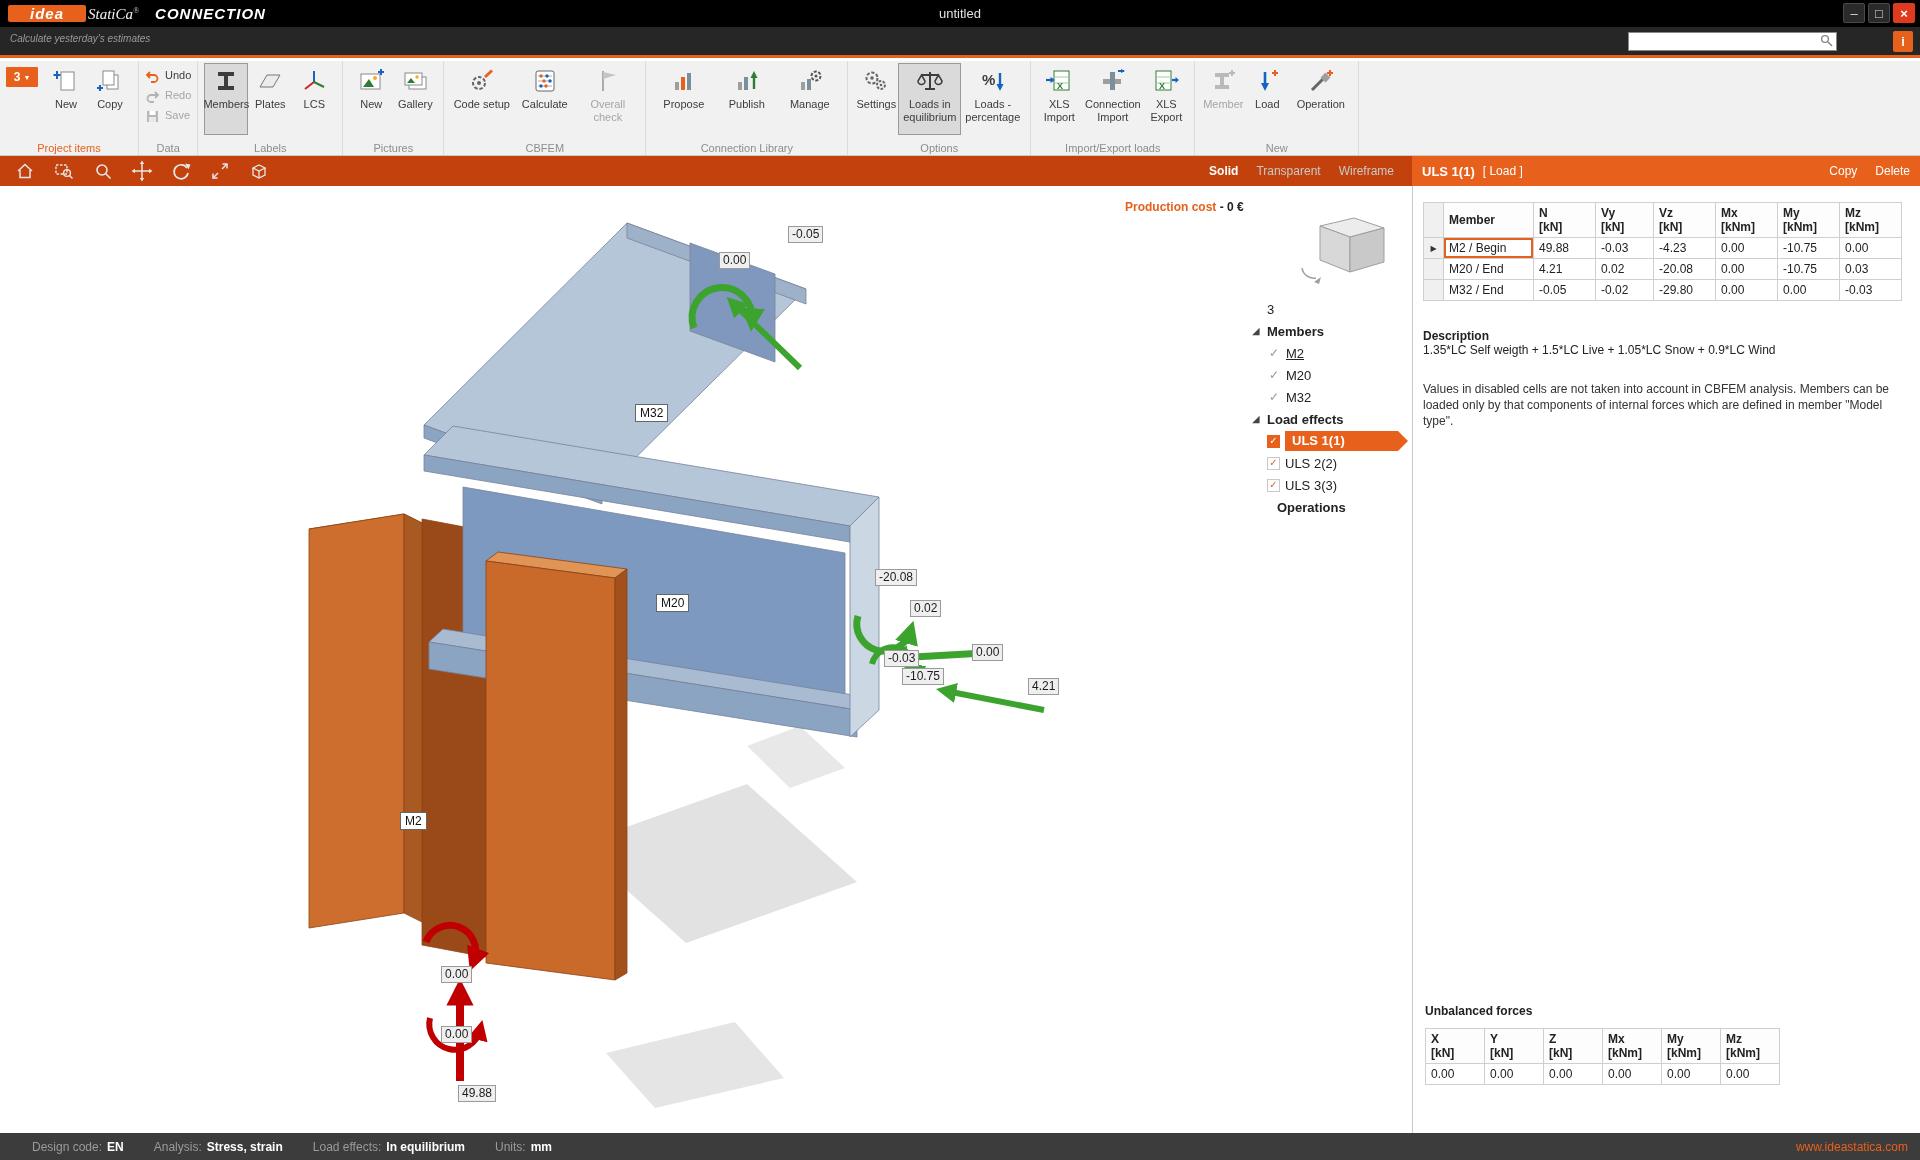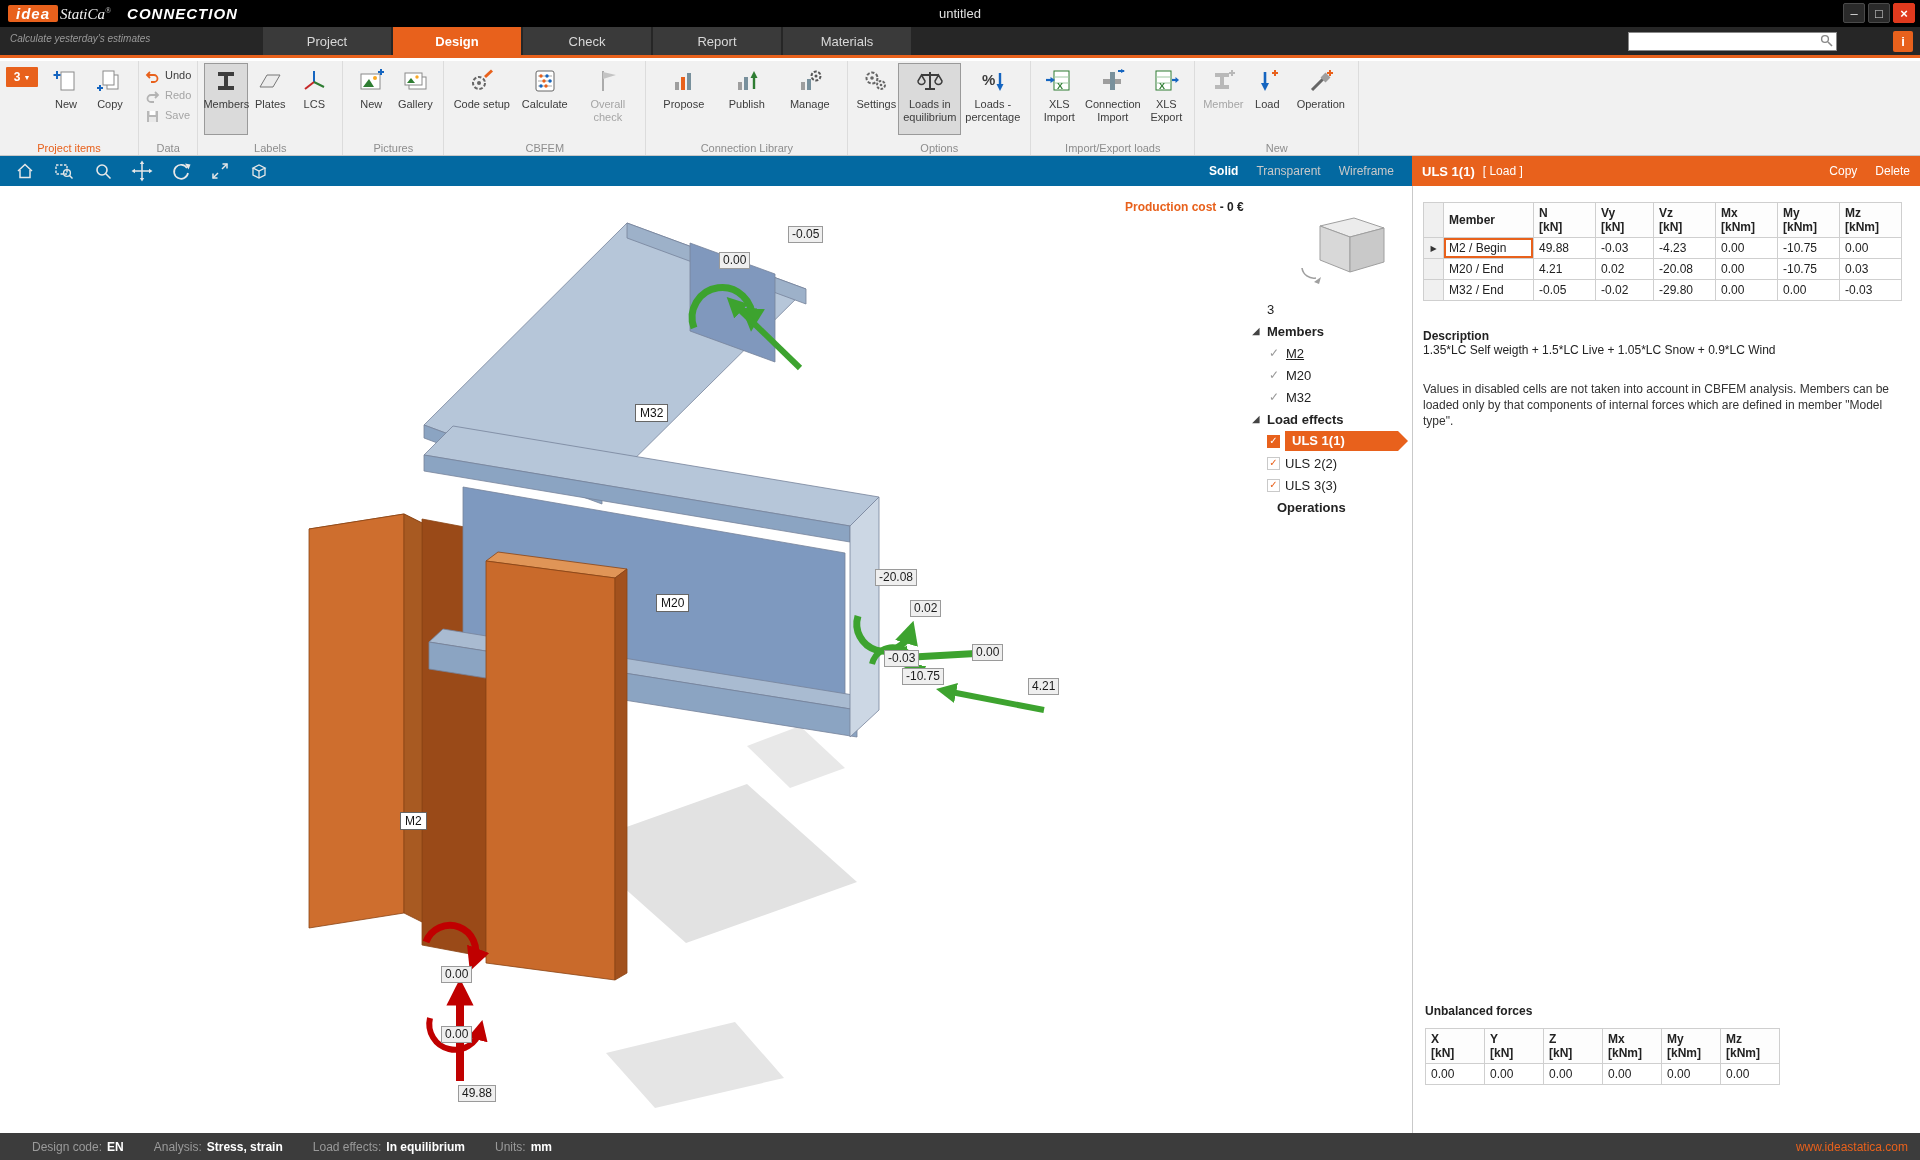--- a/index.html
+++ b/index.html
@@ -3,21 +3,21 @@
 <meta charset="utf-8">
 <style>
 *{margin:0;padding:0;box-sizing:border-box}
 html,body{background:#777}
 body{font-family:"Liberation Sans",sans-serif}
 .app{position:relative;width:1920px;height:1160px;background:#fff;overflow:hidden}
 
 
 .titlebar{position:absolute;left:0;top:0;width:1920px;height:27px;background:#000;color:#fff;display:flex;align-items:center}
 .logo{display:flex;align-items:baseline;gap:2px;margin-left:8px}
-.logo-mark{background:#E8611C;color:#fff;font-weight:bold;font-style:italic;font-size:15px;padding:0 8px;border-radius:2px;letter-spacing:1px}
+.logo-mark{background:#E8611C;color:#fff;font-weight:bold;font-style:italic;font-size:15px;padding:0 22px;border-radius:2px;letter-spacing:1px}
 .logo-text{font-family:"Liberation Serif",serif;font-style:italic;font-size:15px;color:#f2f2f2}
 .logo-reg{font-size:8px;vertical-align:super;color:#ccc}
 .app-name{margin-left:16px;font-weight:bold;font-style:italic;font-size:15px;letter-spacing:1px;color:#fff}
 .doc-title{position:absolute;left:0;right:0;text-align:center;font-size:13px;color:#e0e0e0;pointer-events:none}
 .winbtns{position:absolute;right:5px;top:3px;display:flex;gap:3px}
 .winbtn{width:22px;height:20px;display:flex;align-items:center;justify-content:center;font-size:13px;color:#ddd;background:#2a2a2a;border:1px solid #4a4a4a;border-radius:2px;cursor:default}
 .winbtn.close{background:#E03A1E;border-color:#E03A1E;color:#fff;font-weight:bold}
 
 
 .tabrow{position:absolute;left:0;top:27px;width:1920px;height:31px;background:#262626;border-bottom:3px solid #E8611C}
@@ -39,21 +39,21 @@
 .rbtn.narrow{width:44px}
 .rbtn.pressed{background:#dadada;border-color:#9a9a9a}
 .rbtn.disabled{color:#a5a5a5}
 .projbtn{width:32px;height:20px;background:#E8611C;color:#fff;font-size:12px;font-weight:bold;display:flex;align-items:center;justify-content:center;gap:3px;margin:4px 6px 0 0;border-radius:1px}
 .projbtn .car{font-size:7px}
 .sstack{display:flex;flex-direction:column;gap:4px;padding-top:6px}
 .sbtn{display:flex;gap:5px;font-size:11px;color:#3c3c3c;height:16px}
 .sbtn.disabled{color:#a5a5a5}
 
 
-.vtoolbar{position:absolute;left:0;top:156px;width:1412px;height:30px;background:#0369a1;display:flex;align-items:center}
+.vtoolbar{position:absolute;left:0;top:156px;width:1412px;height:30px;background:#c2410c;display:flex;align-items:center}
 .vt-icons{display:flex;gap:17px;margin-left:14px;align-items:center}
 .vt-ic{width:22px;height:22px;display:flex;align-items:center;justify-content:center}
 .vmodes{position:absolute;right:18px;display:flex;gap:18px;font-size:12px;color:#c9c9c9}
 .vmode.active{color:#fff;font-weight:bold}
 
 
 .panel-header{position:absolute;left:1412px;top:156px;width:508px;height:30px;background:#E8611C;color:#fff;display:flex;align-items:center;font-size:13px}
 .ph-title{font-weight:bold;margin-left:10px}
 .ph-sub{margin-left:8px;font-size:12px}
 .ph-actions{position:absolute;right:10px;display:flex;gap:18px;font-size:12px}
@@ -118,27 +118,20 @@
     <div class="doc-title">untitled</div>
     <div class="winbtns">
       <div class="winbtn">–</div>
       <div class="winbtn">□</div>
       <div class="winbtn close">×</div>
     </div>
   </header>
 
   <nav class="tabrow">
     <div class="tagline">Calculate yesterday's estimates</div>
-    <div class="tabs">
-      <div class="tab">Project</div>
-      <div class="tab active">Design</div>
-      <div class="tab">Check</div>
-      <div class="tab">Report</div>
-      <div class="tab">Materials</div>
-    </div>
     <div class="searchbox">
       <input style="">
       <span class="search-ic">
         <svg width="13" height="13" viewBox="0 0 13 13">
             <circle cx="5" cy="5" r="3.4" fill="none" stroke="#888" stroke-width="1.4"></circle>
             <line x1="8" y1="8" x2="12" y2="12" stroke="#888" stroke-width="1.6"></line>
           </svg>
       </span>
     </div>
     <div class="infobtn">i</div>

